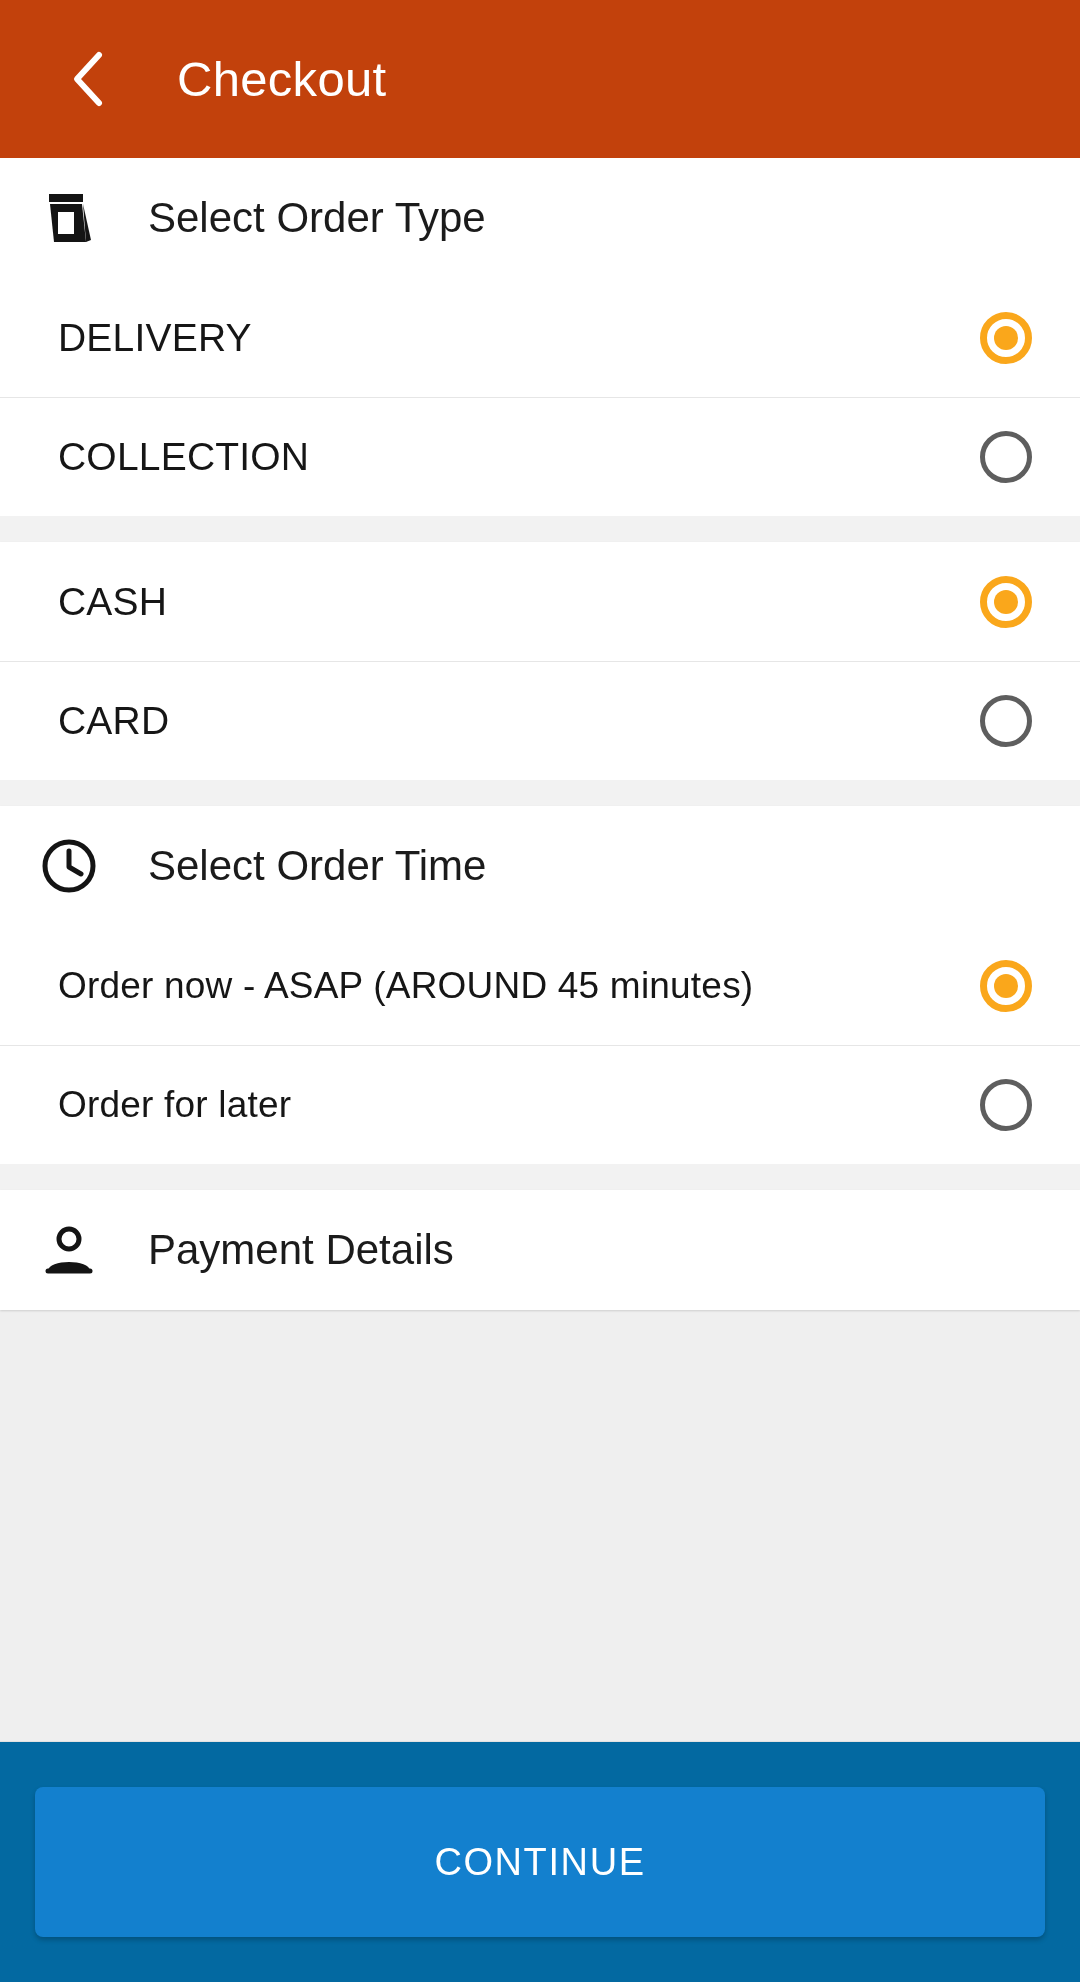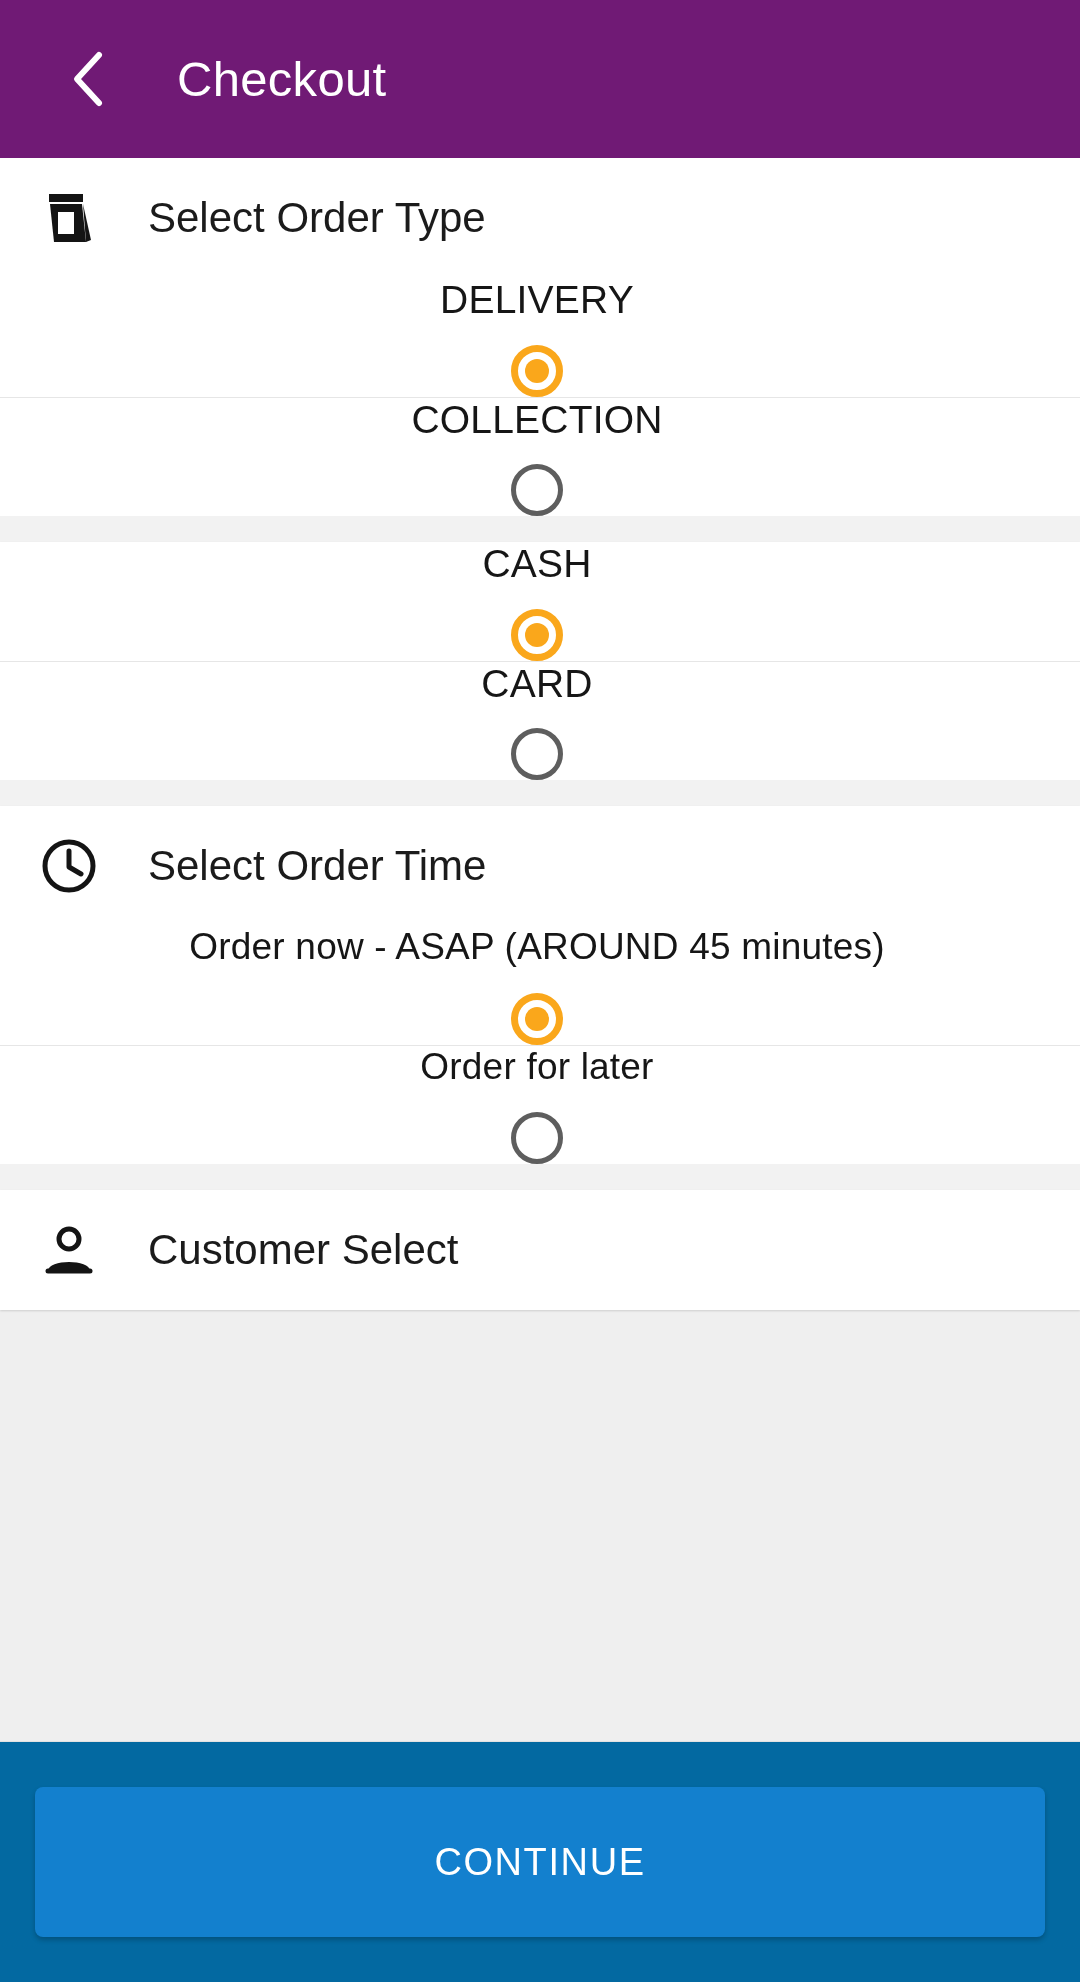--- a/index.html
+++ b/index.html
@@ -18,21 +18,21 @@
     height: 1982px;
     background: #ffffff;
     display: flex;
     flex-direction: column;
   }
 
   
   .appbar {
     flex: 0 0 auto;
     height: 158px;
-    background: #701a75;
+    background: #c2410c;
     display: flex;
     align-items: center;
     padding-left: 58px;
   }
   .back-btn {
     width: 62px;
     height: 62px;
     display: flex;
     align-items: center;
     justify-content: center;
@@ -93,23 +93,22 @@
     margin-left: 26px;
     white-space: nowrap;
   }
 
   
   .option-row {
     display: flex;
     align-items: center;
     justify-content: space-between;
     height: 119px;
-    padding: 0 48px 0 42px;
+    padding: 0 48px 0 58px;
     border-top: 1px solid #e6e6e6;
-    flex-direction: column;
   }
   .option-row.first { border-top: none; }
 
   .option-label {
     font-size: 39px;
     color: #161616;
     font-weight: 400;
     white-space: nowrap;
     letter-spacing: 0.2px;
   }
@@ -253,21 +252,21 @@
 
     <div class="section">
       <div class="section-header">
         <span class="section-icon">
           <svg width="52" height="54" viewBox="0 0 52 54" fill="none">
             <circle cx="26" cy="16" r="10" stroke="#141414" stroke-width="5"></circle>
             <path d="M5 48 C5 36 47 36 47 48 Z" fill="#141414"></path>
             <path d="M5 48 L47 48" stroke="#141414" stroke-width="5" stroke-linecap="round"></path>
           </svg>
         </span>
-        <span class="section-title">Customer Select</span>
+        <span class="section-title">Payment Details</span>
       </div>
     </div>
 
   </div>
 
   <div class="footer">
     <button class="continue-btn">CONTINUE</button>
   </div>
 
 </div>

